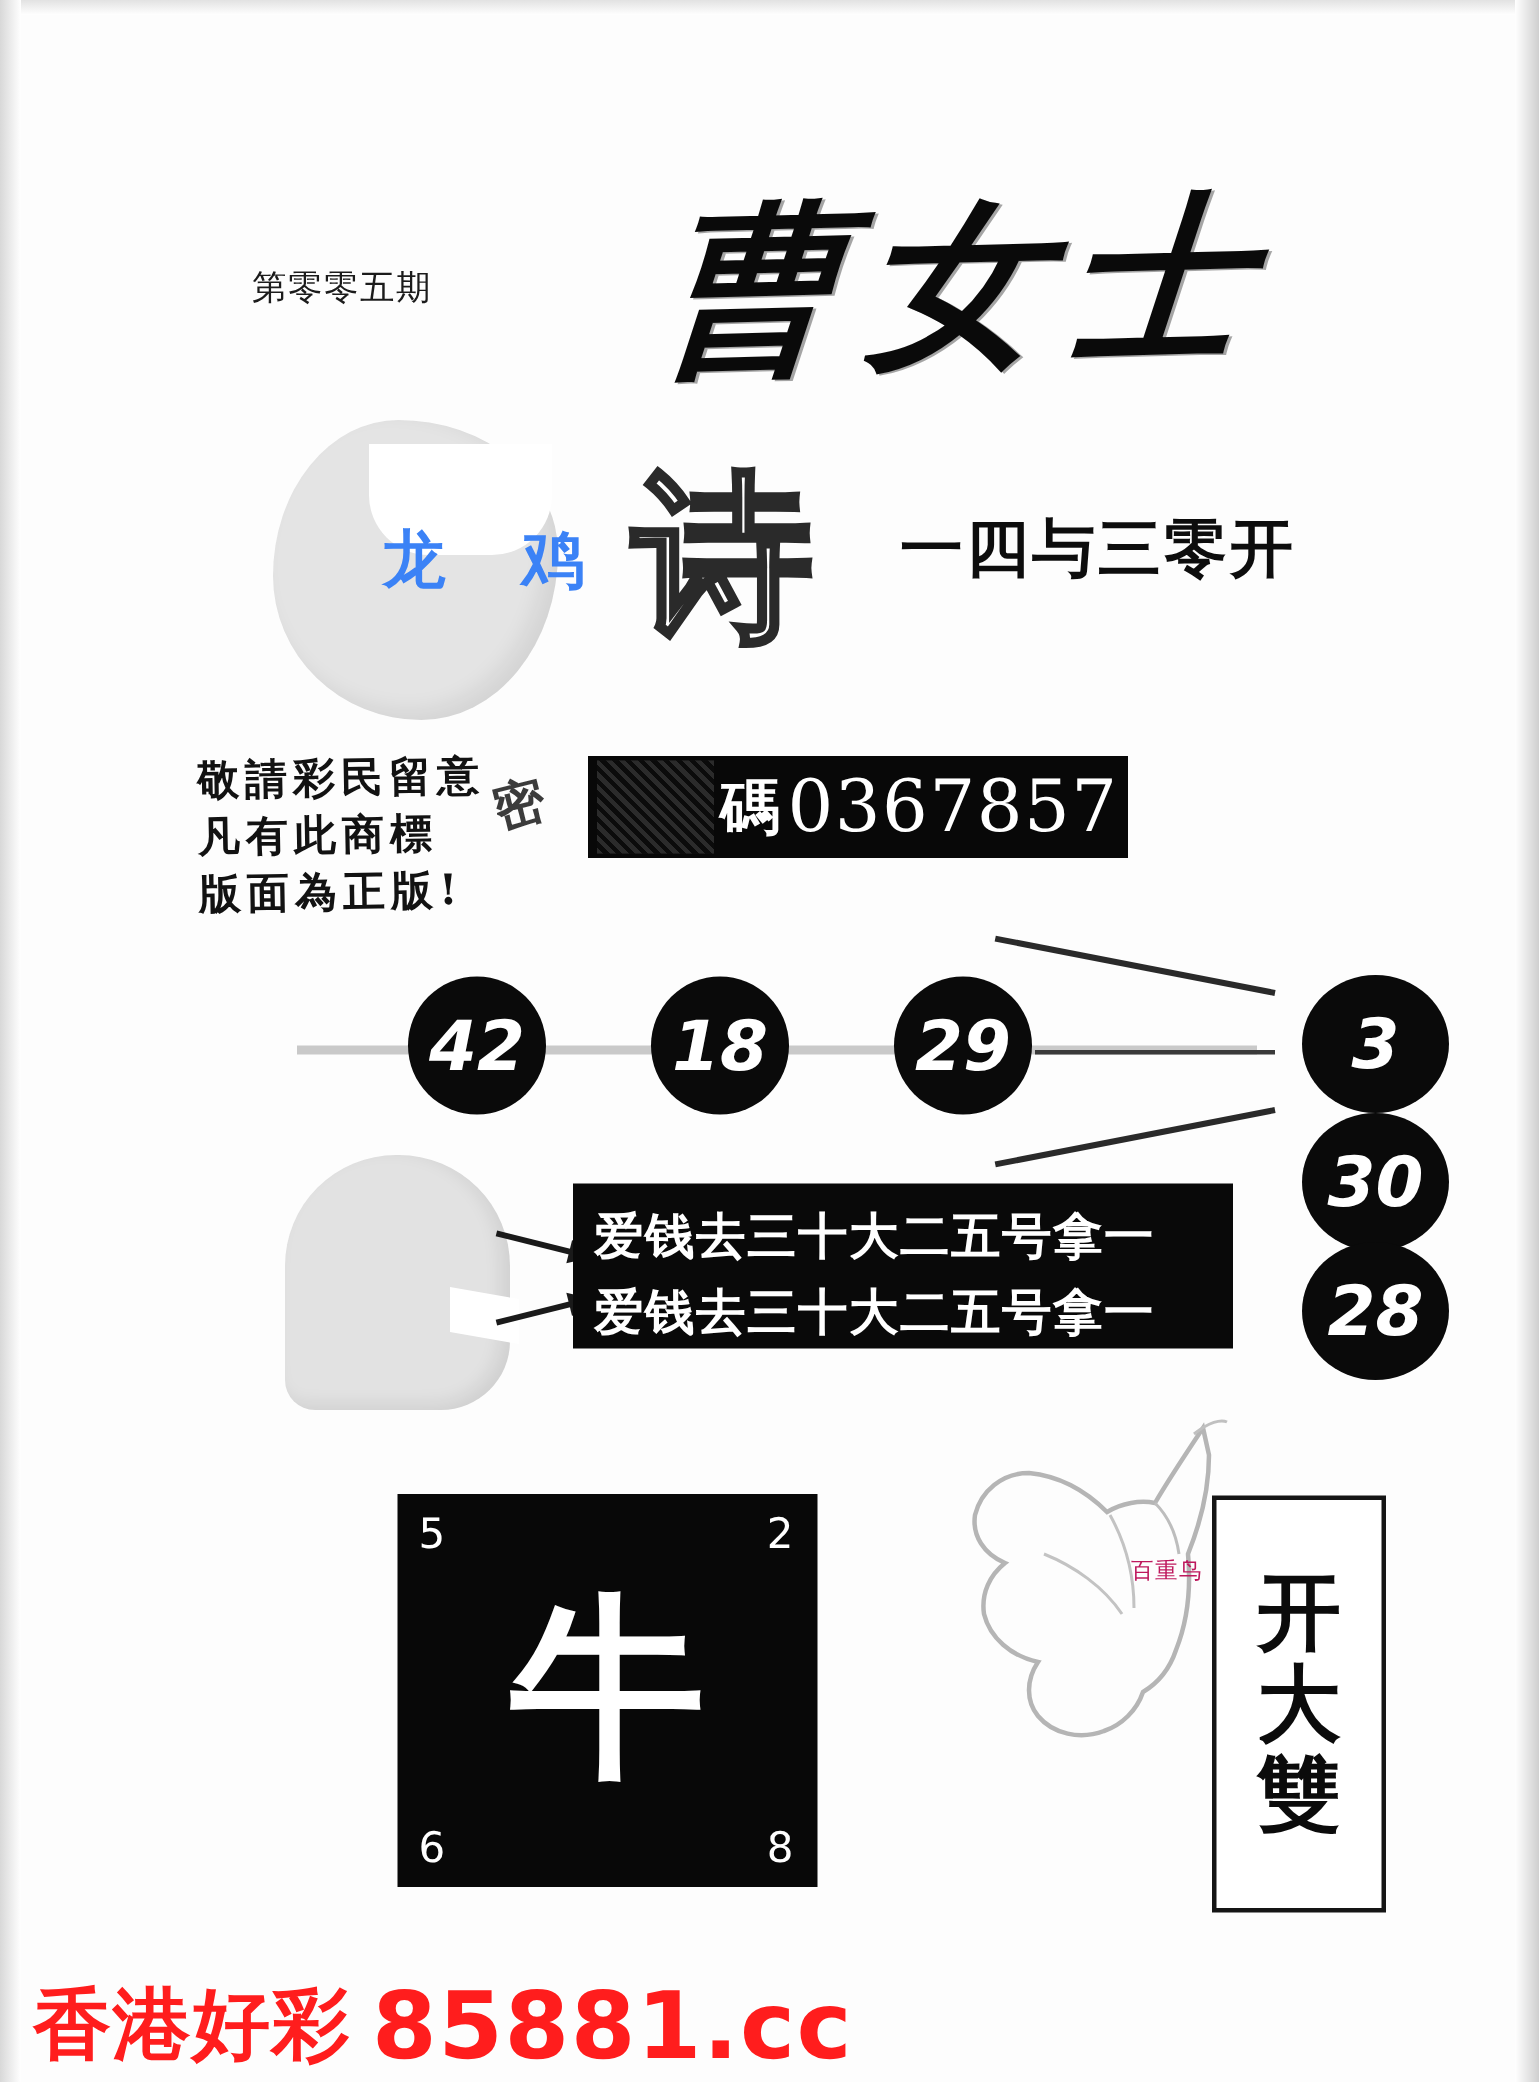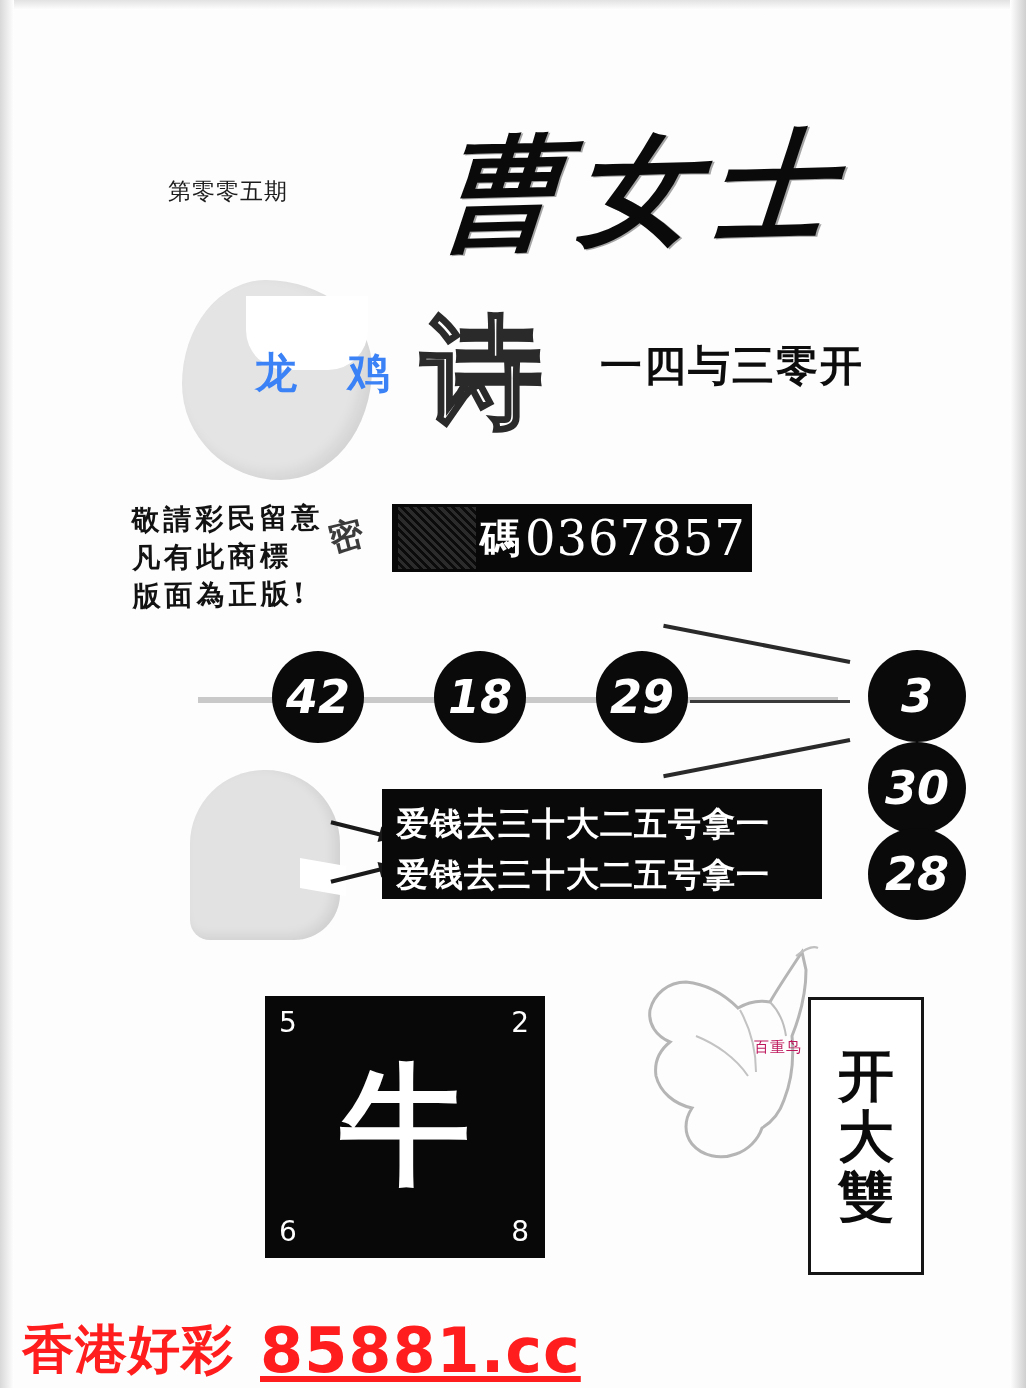--- a/index.html
+++ b/index.html
@@ -391,27 +391,26 @@
   }
   .footer-brand {
     margin-left: 22px;
     font-family: "DejaVu Sans", sans-serif;
     font-size: 52px;
     font-weight: bold;
     color: #ff1d1d;
     letter-spacing: 1px;
   }
   .footer-site {
-    margin-left: 26px;
+    margin-left: 14px;
     font-family: "DejaVu Sans", sans-serif;
     font-size: 62px;
     font-weight: bold;
     color: #ff1d1d;
     letter-spacing: 1px;
-    text-decoration: underline;
   }
 </style>
 </head>
 <body>
 
 <div class="page">
 
   <div class="edge-top"></div>
   <div class="edge-left"></div>
   <div class="edge-right"></div>

